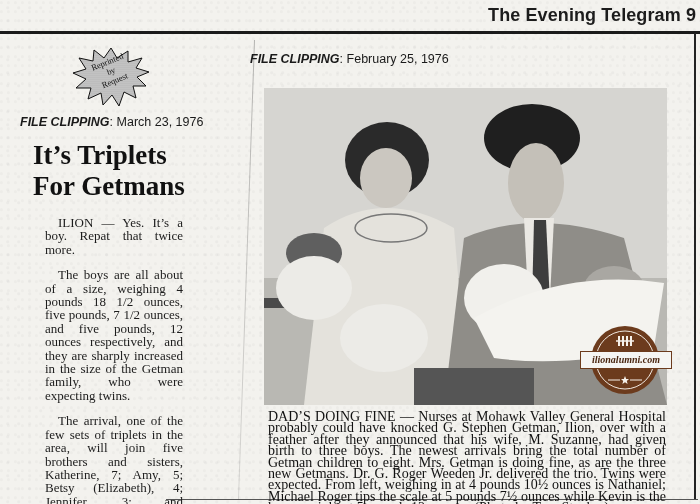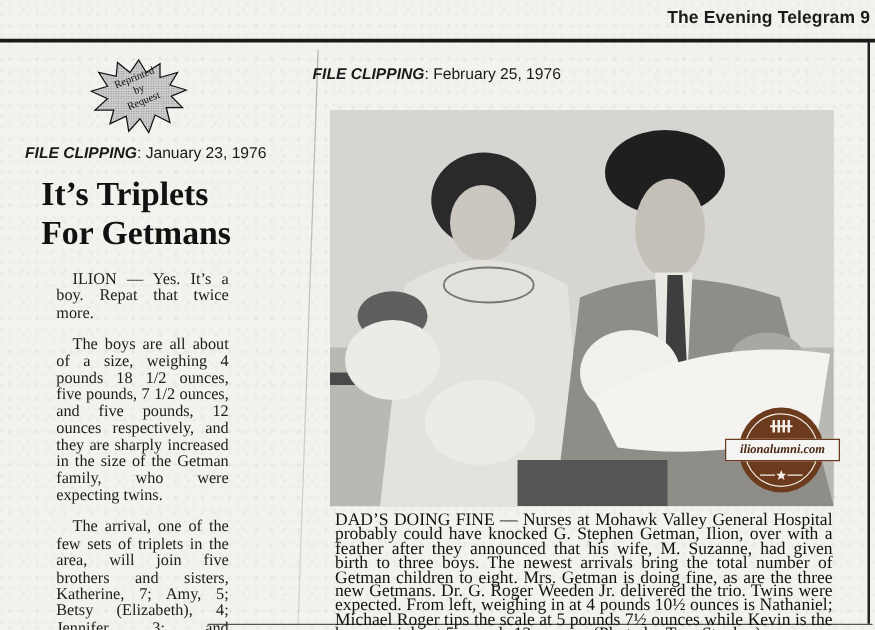--- a/index.html
+++ b/index.html
@@ -13,21 +13,21 @@
     position:absolute; left:0; top:0; width:700px; height:504px;
     background:
       radial-gradient(circle at 20% 30%, rgba(0,0,0,0.025) 0 1px, transparent 2px),
       radial-gradient(circle at 70% 60%, rgba(0,0,0,0.03) 0 1px, transparent 2px),
       #f3f2ee;
     background-size: 7px 9px, 11px 13px, auto;
   }
   .masthead {
     position:absolute; right:4px; top:5px;
     font-family:"Liberation Sans", sans-serif; font-weight:bold;
-    font-size:14px; color:#1c1c1c; letter-spacing:0.1px;
+    font-size:18px; color:#1c1c1c; letter-spacing:0.1px;
   }
   .rule-top {
     position:absolute; left:0; top:31px; width:700px; height:3px;
     background:#1a1a1a;
   }
   .rule-right {
     position:absolute; right:4px; top:33px; width:2px; height:466px;
     background:#222;
   }
   .rule-bottom {
@@ -112,21 +112,21 @@
       <polygon fill="url(#dots)" stroke="#111" stroke-width="1" points="39,2 45,12 56,5 56,16 70,12 64,22 77,26 65,31 74,40 61,40 64,52 52,46 47,60 40,49 31,59 29,47 16,53 19,42 4,42 14,33 1,27 14,23 7,12 21,15 22,4 32,12"></polygon>
     </svg>
     <div class="star-text">
       <div>Reprinted</div>
       <div>by</div>
       <div>Request</div>
     </div>
   </div>
 
   <div class="clip-label clip-left">
-    <i>FILE CLIPPING</i><b>: January 23, 1976</b>
+    <i>FILE CLIPPING</i><b>: March 23, 1976</b>
   </div>
 
   <div class="headline">
     <div>It’s Triplets</div>
     <div>For Getmans</div>
   </div>
 
   <div class="article">
     <p>ILION — Yes. It’s a boy. Repat that twice more.</p>
     <p>The boys are all about of a size, weighing 4 pounds 18 1/2 ounces, five pounds, 7 1/2 ounces, and five pounds, 12 ounces respectively, and they are sharply increased in the size of the Getman family, who were expecting twins.</p>

